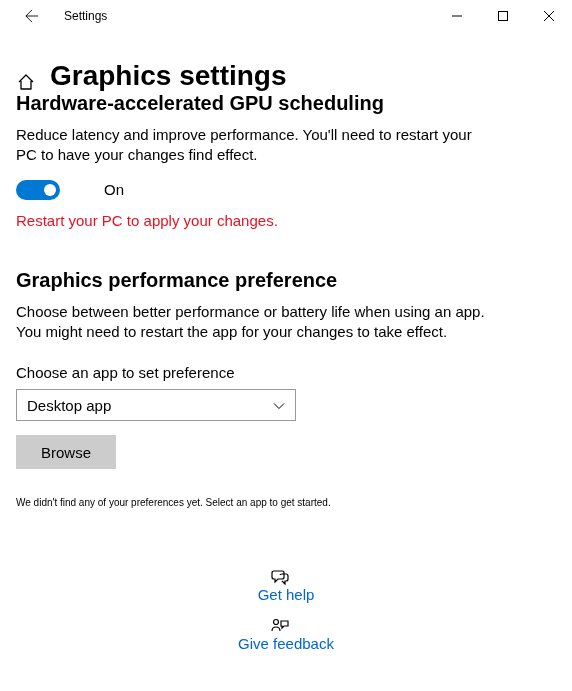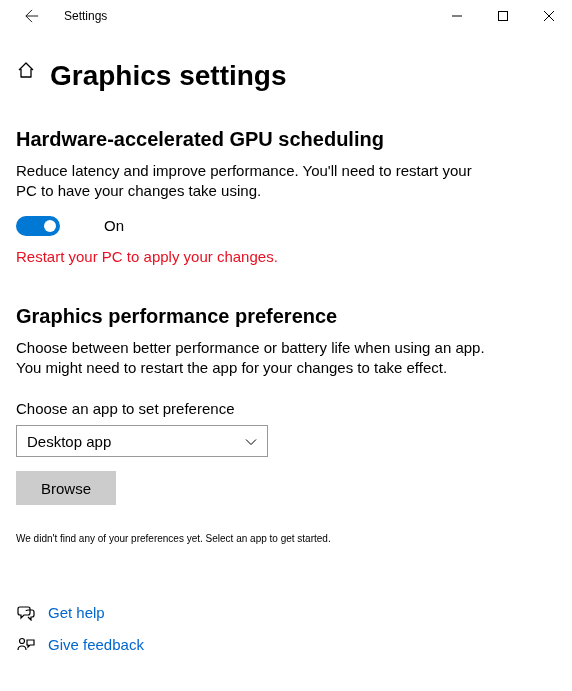--- a/index.html
+++ b/index.html
@@ -44,23 +44,22 @@
       display: flex;
       align-items: center;
       justify-content: center;
       cursor: pointer;
     }
     .content {
       padding: 16px 16px 0 16px;
     }
     .page-header {
       display: flex;
-      align-items: flex-start;
+      align-items: flex-end;
       margin-top: 12px;
-      margin-bottom: 36px;
     }
     .home-btn {
       width: 20px;
       height: 20px;
       display: flex;
       align-items: center;
       justify-content: center;
       cursor: pointer;
       margin-right: 14px;
     }
@@ -112,21 +111,21 @@
       font-size: 15px;
       color: #e81123;
       margin-bottom: 40px;
     }
     .field-label {
       font-size: 15px;
       margin-bottom: 8px;
       margin-top: 22px;
     }
     .dropdown {
-      width: 252px;
+      width: 280px;
       height: 32px;
       border: 1px solid #999;
       background: #fff;
       display: flex;
       align-items: center;
       padding: 0 10px;
       font-size: 15px;
       cursor: pointer;
       position: relative;
       margin-bottom: 14px;
@@ -149,22 +148,23 @@
       align-items: center;
       justify-content: center;
       margin-bottom: 28px;
     }
     .empty-msg {
       font-size: 10px;
       margin-bottom: 60px;
     }
     .help-row {
       display: flex;
-      align-items: flex-start;
+      align-items: center;
       margin-bottom: 14px;
+      flex-direction: column;
     }
     .help-icon {
       width: 20px;
       height: 18px;
       display: flex;
       align-items: center;
       justify-content: center;
       margin-right: 12px;
     }
     .help-link {
@@ -211,21 +211,21 @@
     <div class="home-btn">
       <svg width="18" height="18" viewBox="0 0 18 18">
         <path d="M2 9 L9 2 L16 9 M4 8 L4 16 L14 16 L14 8" stroke="#000" stroke-width="1.3" fill="none" stroke-linejoin="round"></path>
       </svg>
     </div>
     <div class="page-title">Graphics settings</div>
   </div>
 
   <div>
     <div class="section-heading">Hardware-accelerated GPU scheduling</div>
-    <div class="section-desc">Reduce latency and improve performance. You'll need to restart your PC to have your changes take using.</div>
+    <div class="section-desc">Reduce latency and improve performance. You'll need to restart your PC to have your changes find effect.</div>
     <div class="toggle-row">
       <div class="toggle">
         <div class="toggle-knob"></div>
       </div>
       <div class="toggle-label">On</div>
     </div>
     <div class="warning">Restart your PC to apply your changes.</div>
   </div>
 
   <div class="section2">

